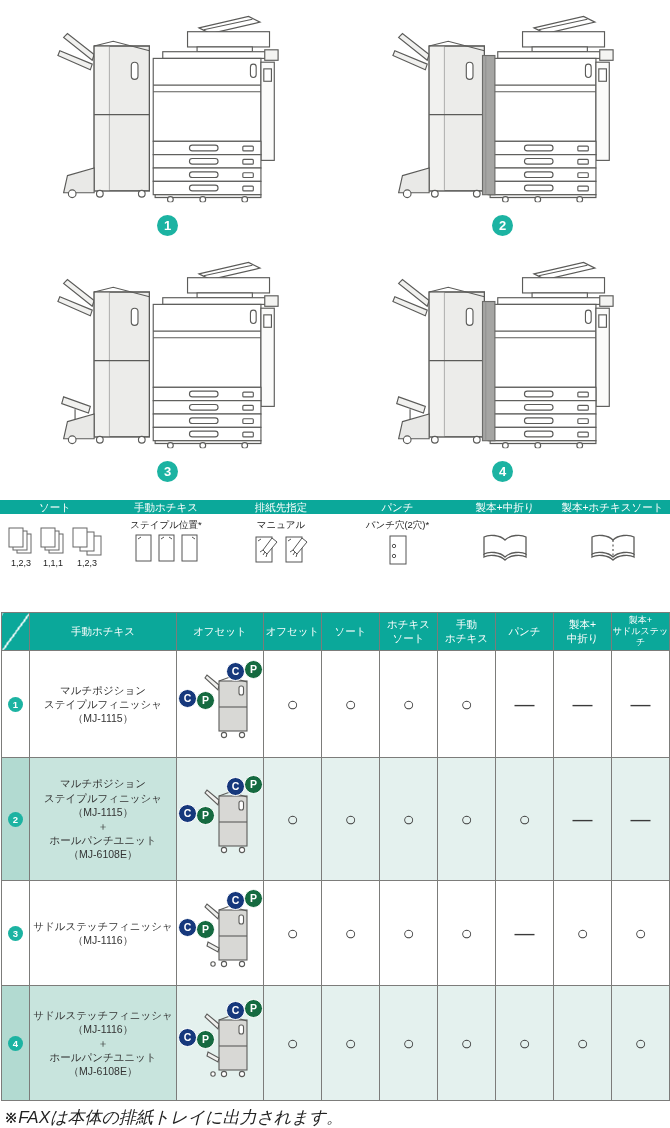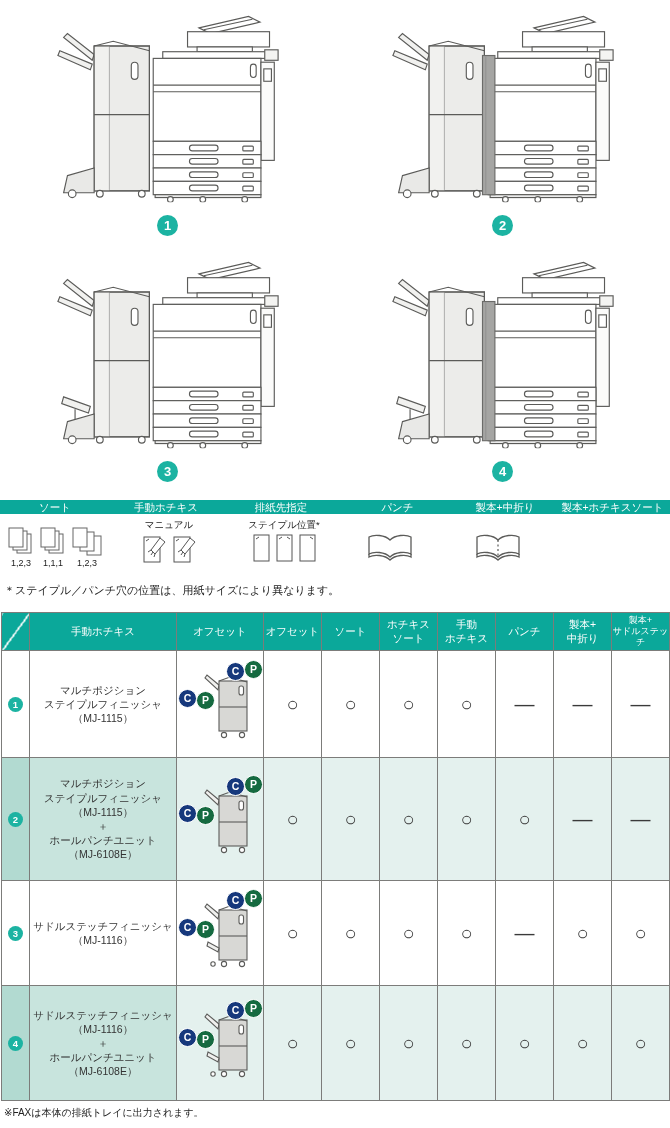--- a/index.html
+++ b/index.html
@@ -19,21 +19,21 @@
   .legendbar .lcell{color:#fff;font-size:10.5px;line-height:14px;text-align:center;}
   .legendicons{position:absolute;top:519px;left:0;width:670px;height:60px;display:flex;}
   .licol{display:flex;flex-direction:column;align-items:center;justify-content:flex-start;}
   .licaption{font-size:9.5px;color:#222;margin-bottom:2px;}
   .iconrow{display:flex;align-items:flex-start;gap:6px;}
   .sortgroup{display:flex;flex-direction:column;align-items:center;text-align:center;}
   .sortcap{font-size:9px;color:#222;margin-top:1px;}
   .bookwrap{margin-top:14px;}
 
   .note1{position:absolute;top:583px;left:4px;font-size:11px;color:#222;}
-  .note2{position:absolute;top:1106px;left:4px;font-size:10px;color:#222;}
+  .note2{position:absolute;top:1106px;left:4px;font-size:17px;color:#222;font-style:italic;}
 
   
   table.opt{position:absolute;top:612px;left:1px;width:668px;border-collapse:collapse;table-layout:fixed;}
   table.opt th,table.opt td{border:1px solid #7c7c7a;padding:0;vertical-align:middle;text-align:center;}
   table.opt{border:1px solid #555;}
   th.h{background:#0ba89a;color:#fff;font-weight:normal;font-size:10.5px;line-height:1.25;white-space:pre-line;}
   th.h.small{font-size:9px;}
   th.corner{background:
       linear-gradient(to bottom right,rgba(0,0,0,0) calc(50% - 0.8px),#fff calc(50% - 0.8px),#fff calc(50% + 0.8px),rgba(0,0,0,0) calc(50% + 0.8px)),
       #0ba89a;}
@@ -241,67 +241,74 @@
           <div class="sortcap">1,1,1</div>
         </div>
         <div class="sortgroup">
           <svg width="30" height="30">
               <use href="#sortwide"></use>
             </svg>
           <div class="sortcap">1,2,3</div>
         </div>
       </div>
     </div>
-    <div class="licol" style="width:118px">
-      <div class="licaption">マニュアル</div>
-      <div class="iconrow">
-        <svg width="24" height="30">
-            <use href="#manual"></use>
-          </svg>
-        <svg width="24" height="30">
-            <use href="#manual"></use>
-          </svg>
-      </div>
-    </div>
     <div class="licol" style="width:112px">
       <div class="licaption">ステイプル位置*</div>
       <div class="iconrow">
         <svg width="17" height="28" viewBox="0 0 17 28">
           <rect x="1" y="1" width="15" height="26" fill="#fff" stroke="#555"></rect>
             <line x1="3" y1="5" x2="6" y2="3" stroke="#555"></line>
           </svg>
         <svg width="17" height="28" viewBox="0 0 17 28">
           <rect x="1" y="1" width="15" height="26" fill="#fff" stroke="#555"></rect>
             <line x1="3" y1="5" x2="6" y2="3" stroke="#555"></line>
             <line x1="11" y1="3" x2="14" y2="5" stroke="#555"></line>
           </svg>
         <svg width="17" height="28" viewBox="0 0 17 28">
           <rect x="1" y="1" width="15" height="26" fill="#fff" stroke="#555"></rect>
             <line x1="11" y1="3" x2="14" y2="5" stroke="#555"></line>
           </svg>
       </div>
     </div>
+    <div class="licol" style="width:118px">
+      <div class="licaption">マニュアル</div>
+      <div class="iconrow">
+        <svg width="24" height="30">
+            <use href="#manual"></use>
+          </svg>
+        <svg width="24" height="30">
+            <use href="#manual"></use>
+          </svg>
+      </div>
+    </div>
+    <div class="licol" style="width:115px">
+      <div class="licaption">パンチ穴(2穴)*</div>
+      <div class="iconrow">
+        <svg width="20" height="32">
+            <use href="#punchsheet"></use>
+          </svg>
+      </div>
+    </div>
     <div class="licol" style="width:100px">
       <div class="bookwrap">
         <svg width="48" height="30">
             <use href="#book"></use>
           </svg>
       </div>
     </div>
     <div class="licol" style="width:115px">
       <div class="bookwrap">
         <svg width="48" height="30" viewBox="0 0 48 30">
           <use href="#book"></use>
           <line x1="24" y1="7" x2="24" y2="23" stroke="#5b5b59" stroke-width="1.2" stroke-dasharray="2 2.5"></line>
         </svg>
       </div>
     </div>
   </div>
 
-  <div class="note1">＊ステイプル／パンチ穴の位置は、用紙サイズにより異なります。</div>
 
   <table class="opt">
     <colgroup>
       <col style="width:28px">
         <col style="width:147px">
         <col style="width:87px">
       <col style="width:58px">
         <col style="width:58px">
         <col style="width:58px">
         <col style="width:58px">

